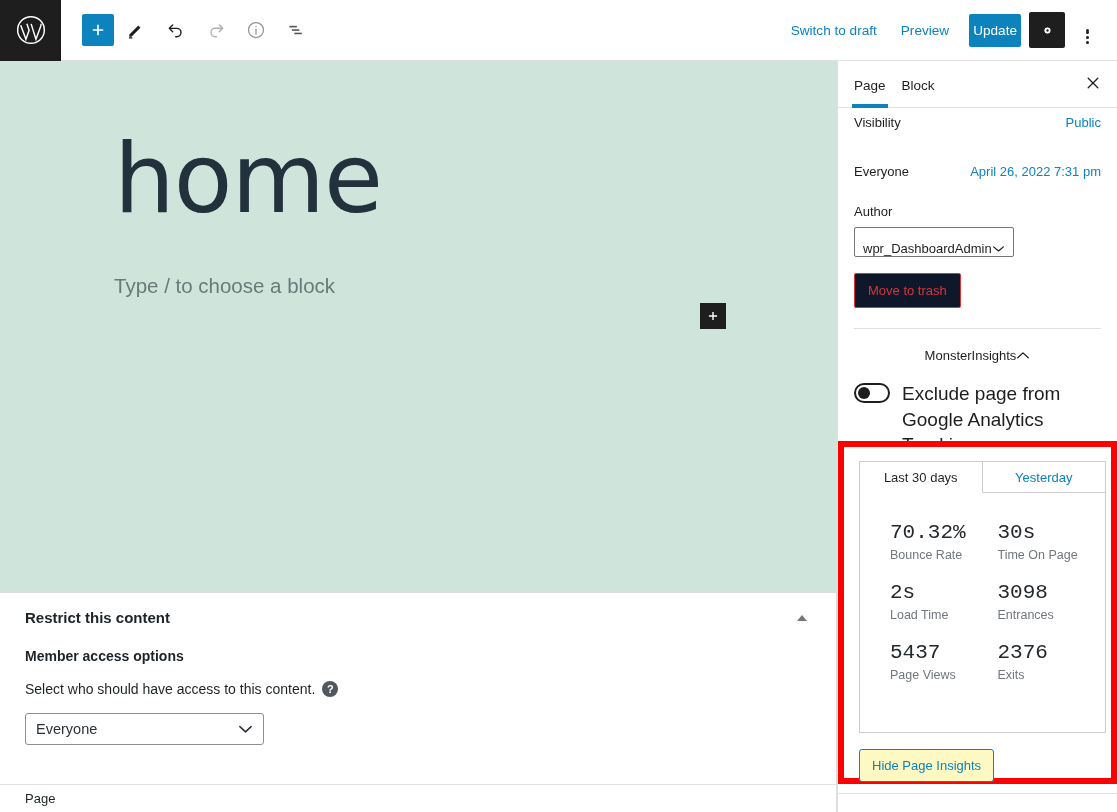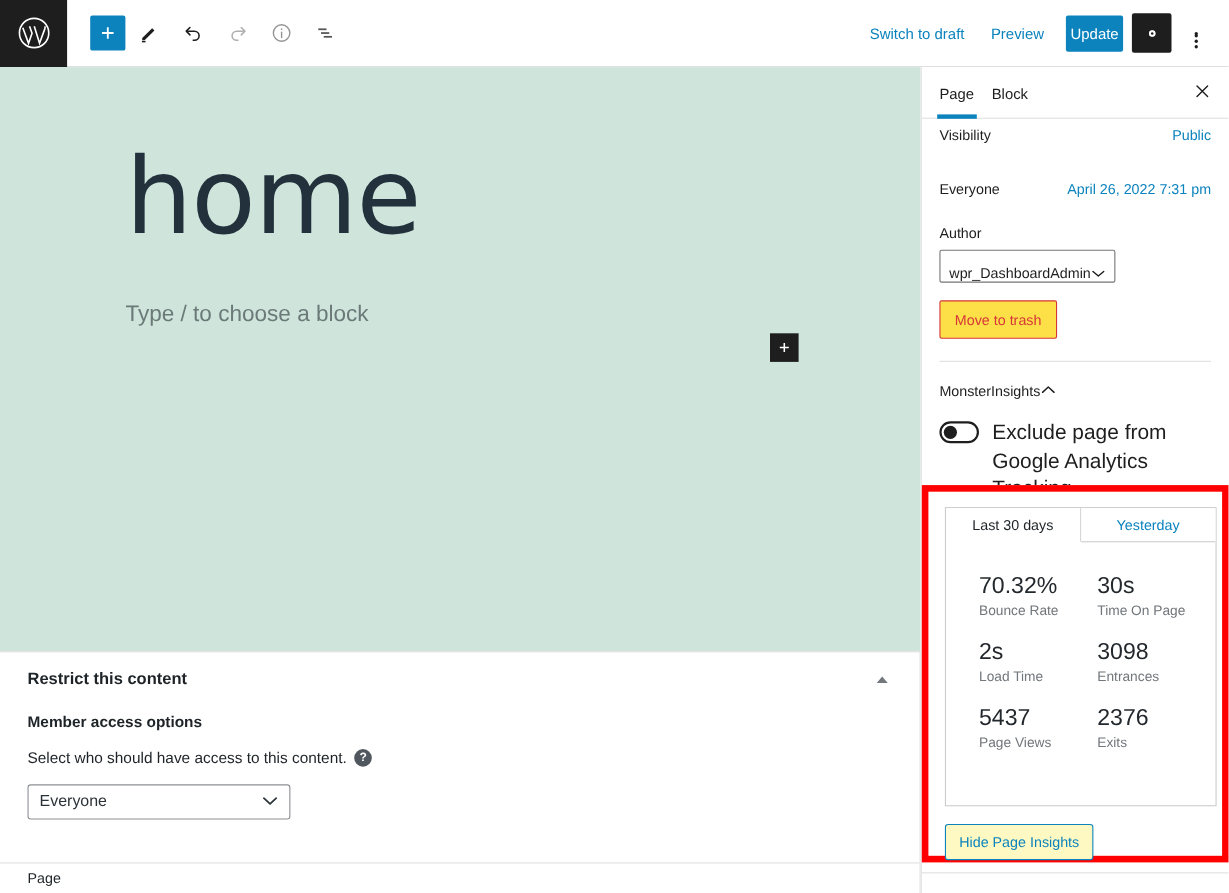--- a/index.html
+++ b/index.html
@@ -150,26 +150,26 @@
   .publish-row { margin-top: 18px; }
   .author-label { font-size: 13px; color: #1e1e1e; margin-top: 18px; }
   .author-select {
     margin-top: 8px; width: 160px; height: 30px;
     border: 1px solid #757575; border-radius: 2px; background: #fff;
     display: flex; align-items: flex-end; justify-content: space-between;
     padding: 0 8px; font-size: 13px; color: #1e1e1e; cursor: pointer;
   }
   .trash-btn {
     margin-top: 16px; border: 1px solid #d63638; color: #d63638;
-    background: #fde047; border-radius: 2px; font-size: 13px;
+    background: #0f172a; border-radius: 2px; font-size: 13px;
     padding: 9px 13px; cursor: pointer; font-family: "Liberation Sans", sans-serif;
   }
   .sb-divider { height: 1px; background: #e0e0e0; margin-top: 20px; }
   .panel-head {
-    display: flex; align-items: center; justify-content: flex-start;
+    display: flex; align-items: center; justify-content: center;
     padding: 17px 16px 17px 16px; cursor: pointer;
   }
   .panel-title { font-size: 13px; color: #1e1e1e; }
   .mi-toggle-row {
     display: flex; align-items: flex-start; gap: 12px; padding: 0 16px;
   }
   .switch {
     width: 36px; height: 20px; border-radius: 10px; background: #fff;
     border: 2px solid #1e1e1e; position: relative; flex: 0 0 36px;
     cursor: pointer; margin-top: 2px;
@@ -204,21 +204,21 @@
   }
   .ins-tab.inactive {
     color: #0c83bd; border-bottom: 1px solid #ccc;
   }
   .stats-grid {
     display: grid; grid-template-columns: 1fr 1fr;
     row-gap: 19px; padding: 28px 0 0 30px;
   }
   .stat-value {
     font-size: 21px; color: #23282d; font-weight: 400; line-height: 1.15;
-    font-family: Liberation Sans, sans-serif;
+    font-family: Liberation Mono, monospace;
   }
   .stat-label { font-size: 12.5px; color: #72777c; margin-top: 3px; }
   .hide-insights-btn {
     position: absolute; left: 15px; top: 302px;
     border: 1px solid #0c83bd; color: #0c83bd; background: #fef9c3;
     border-radius: 3px; font-size: 13px; padding: 8px 12px; cursor: pointer;
     font-family: "Liberation Sans", sans-serif;
   }
   .sb-bottom-divider {
     position: absolute; left: 838px; top: 793px; width: 279px; height: 1px;

